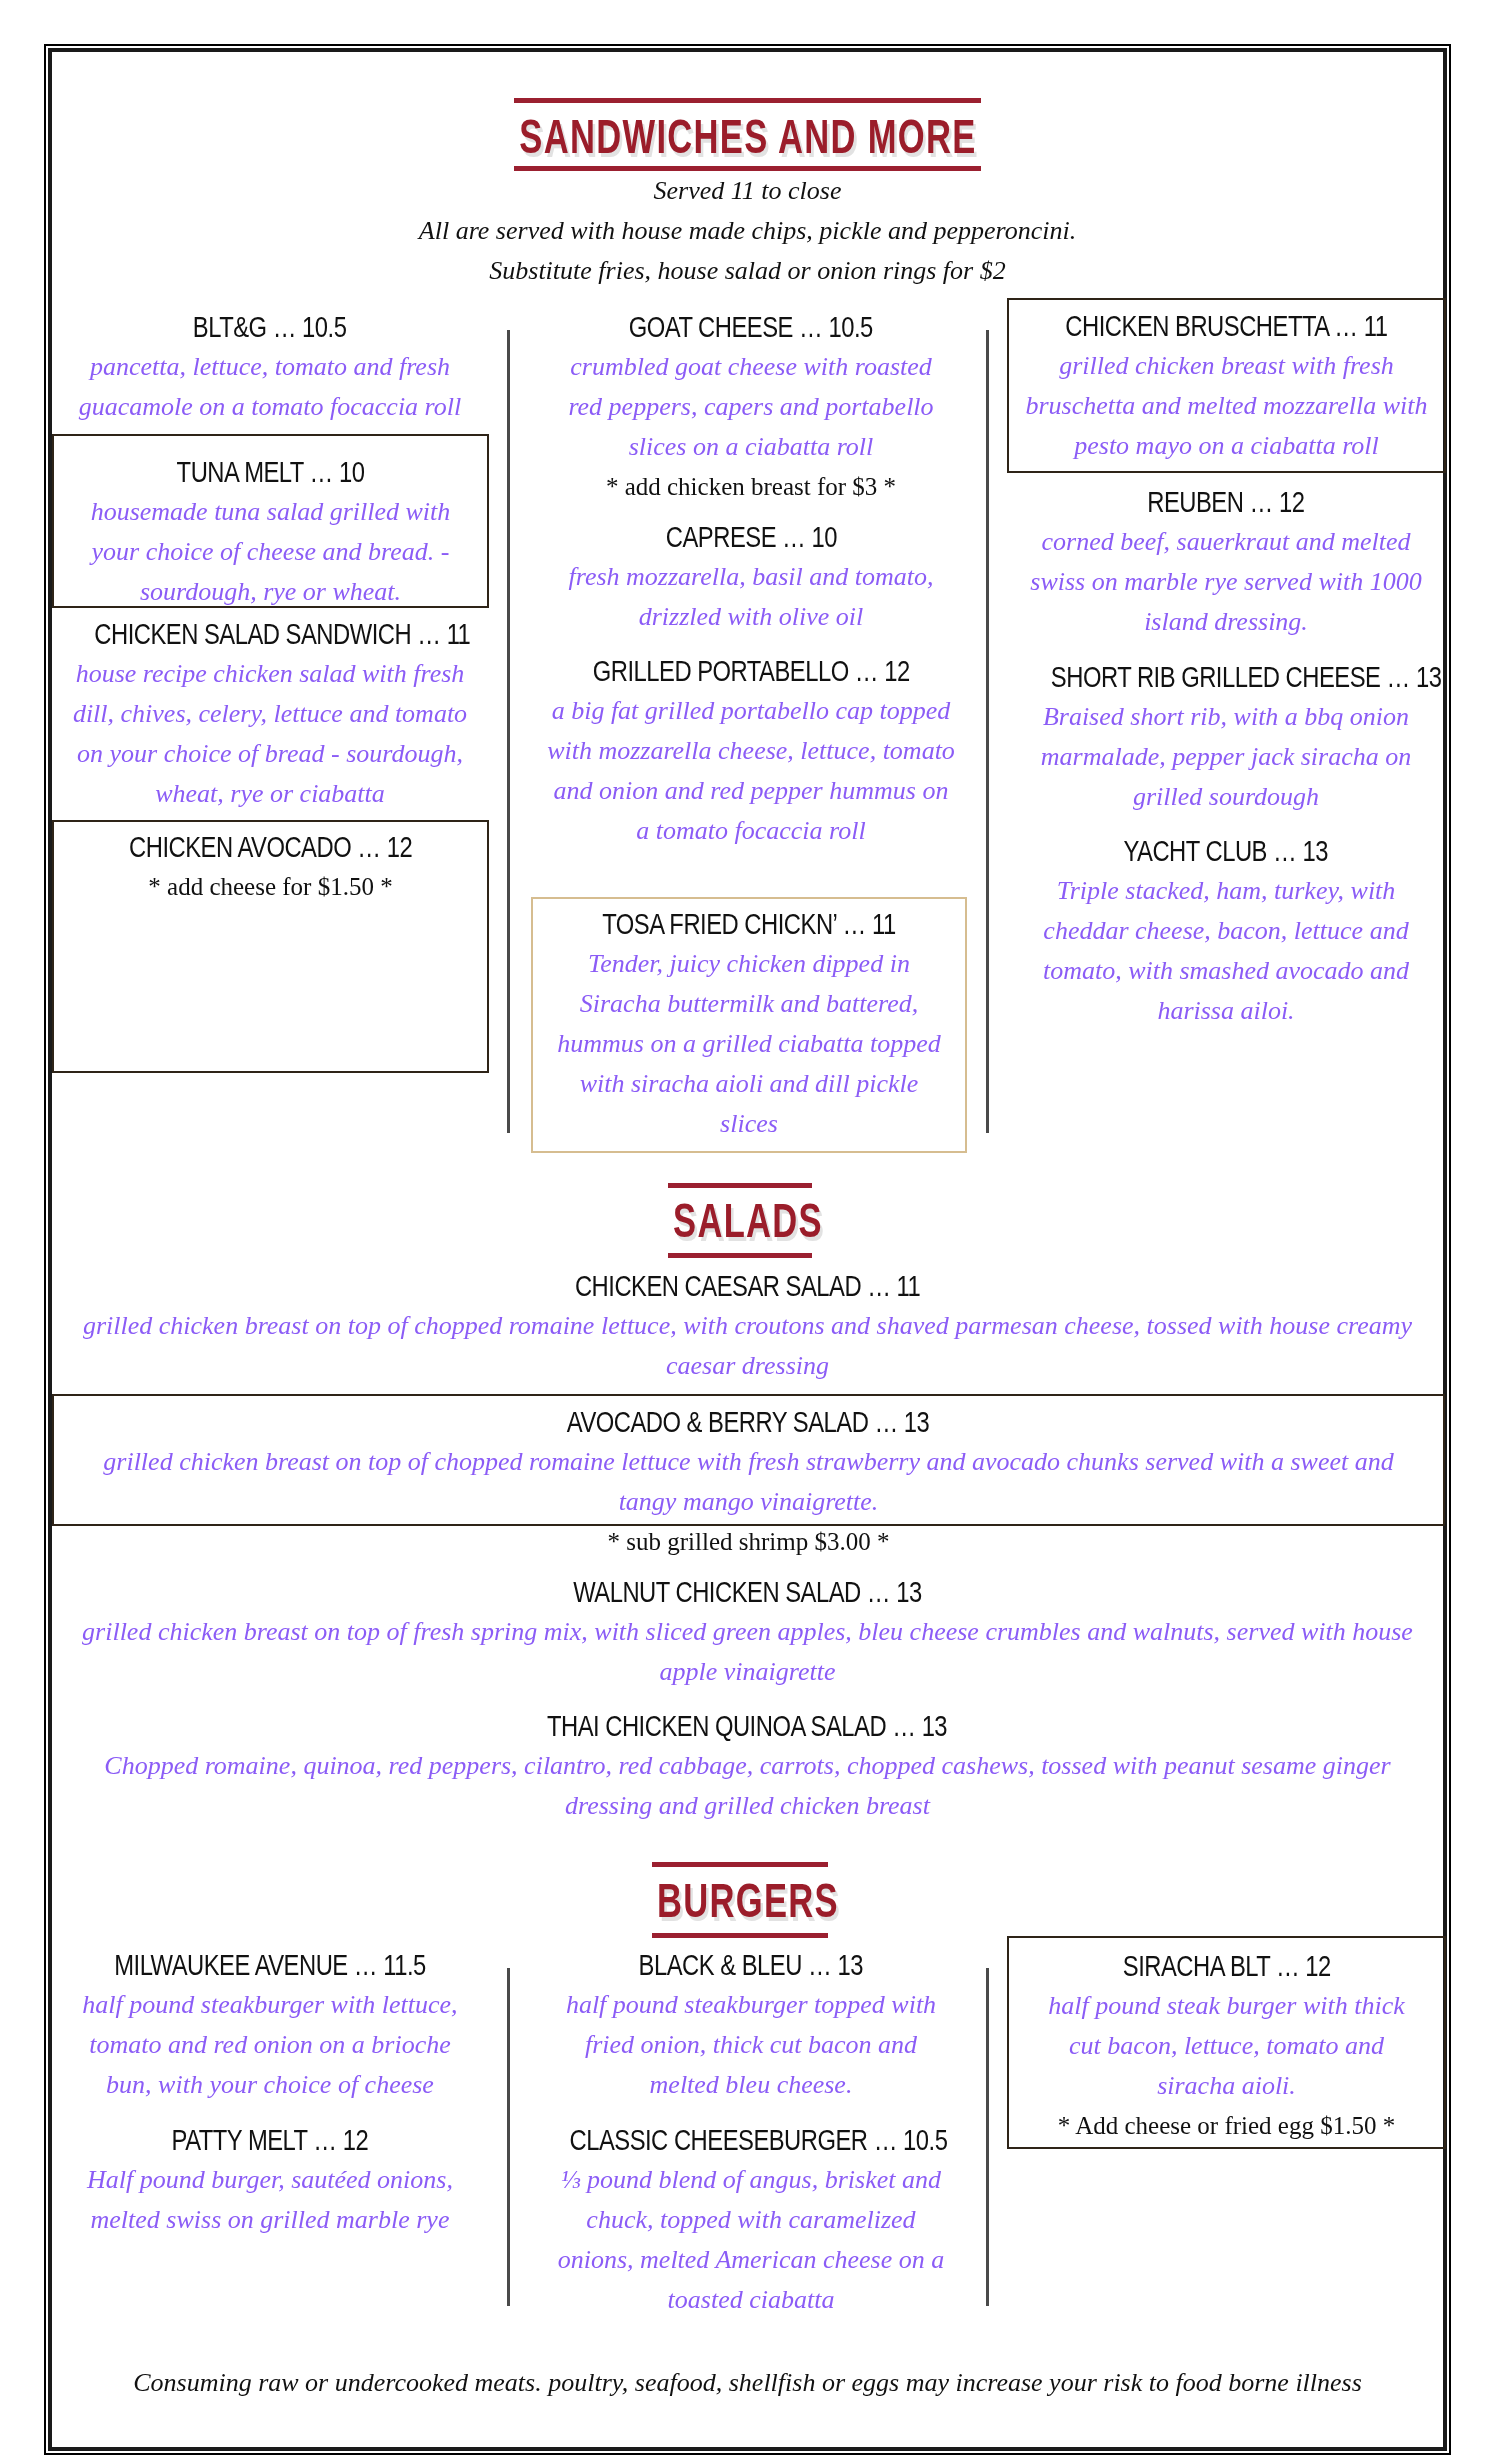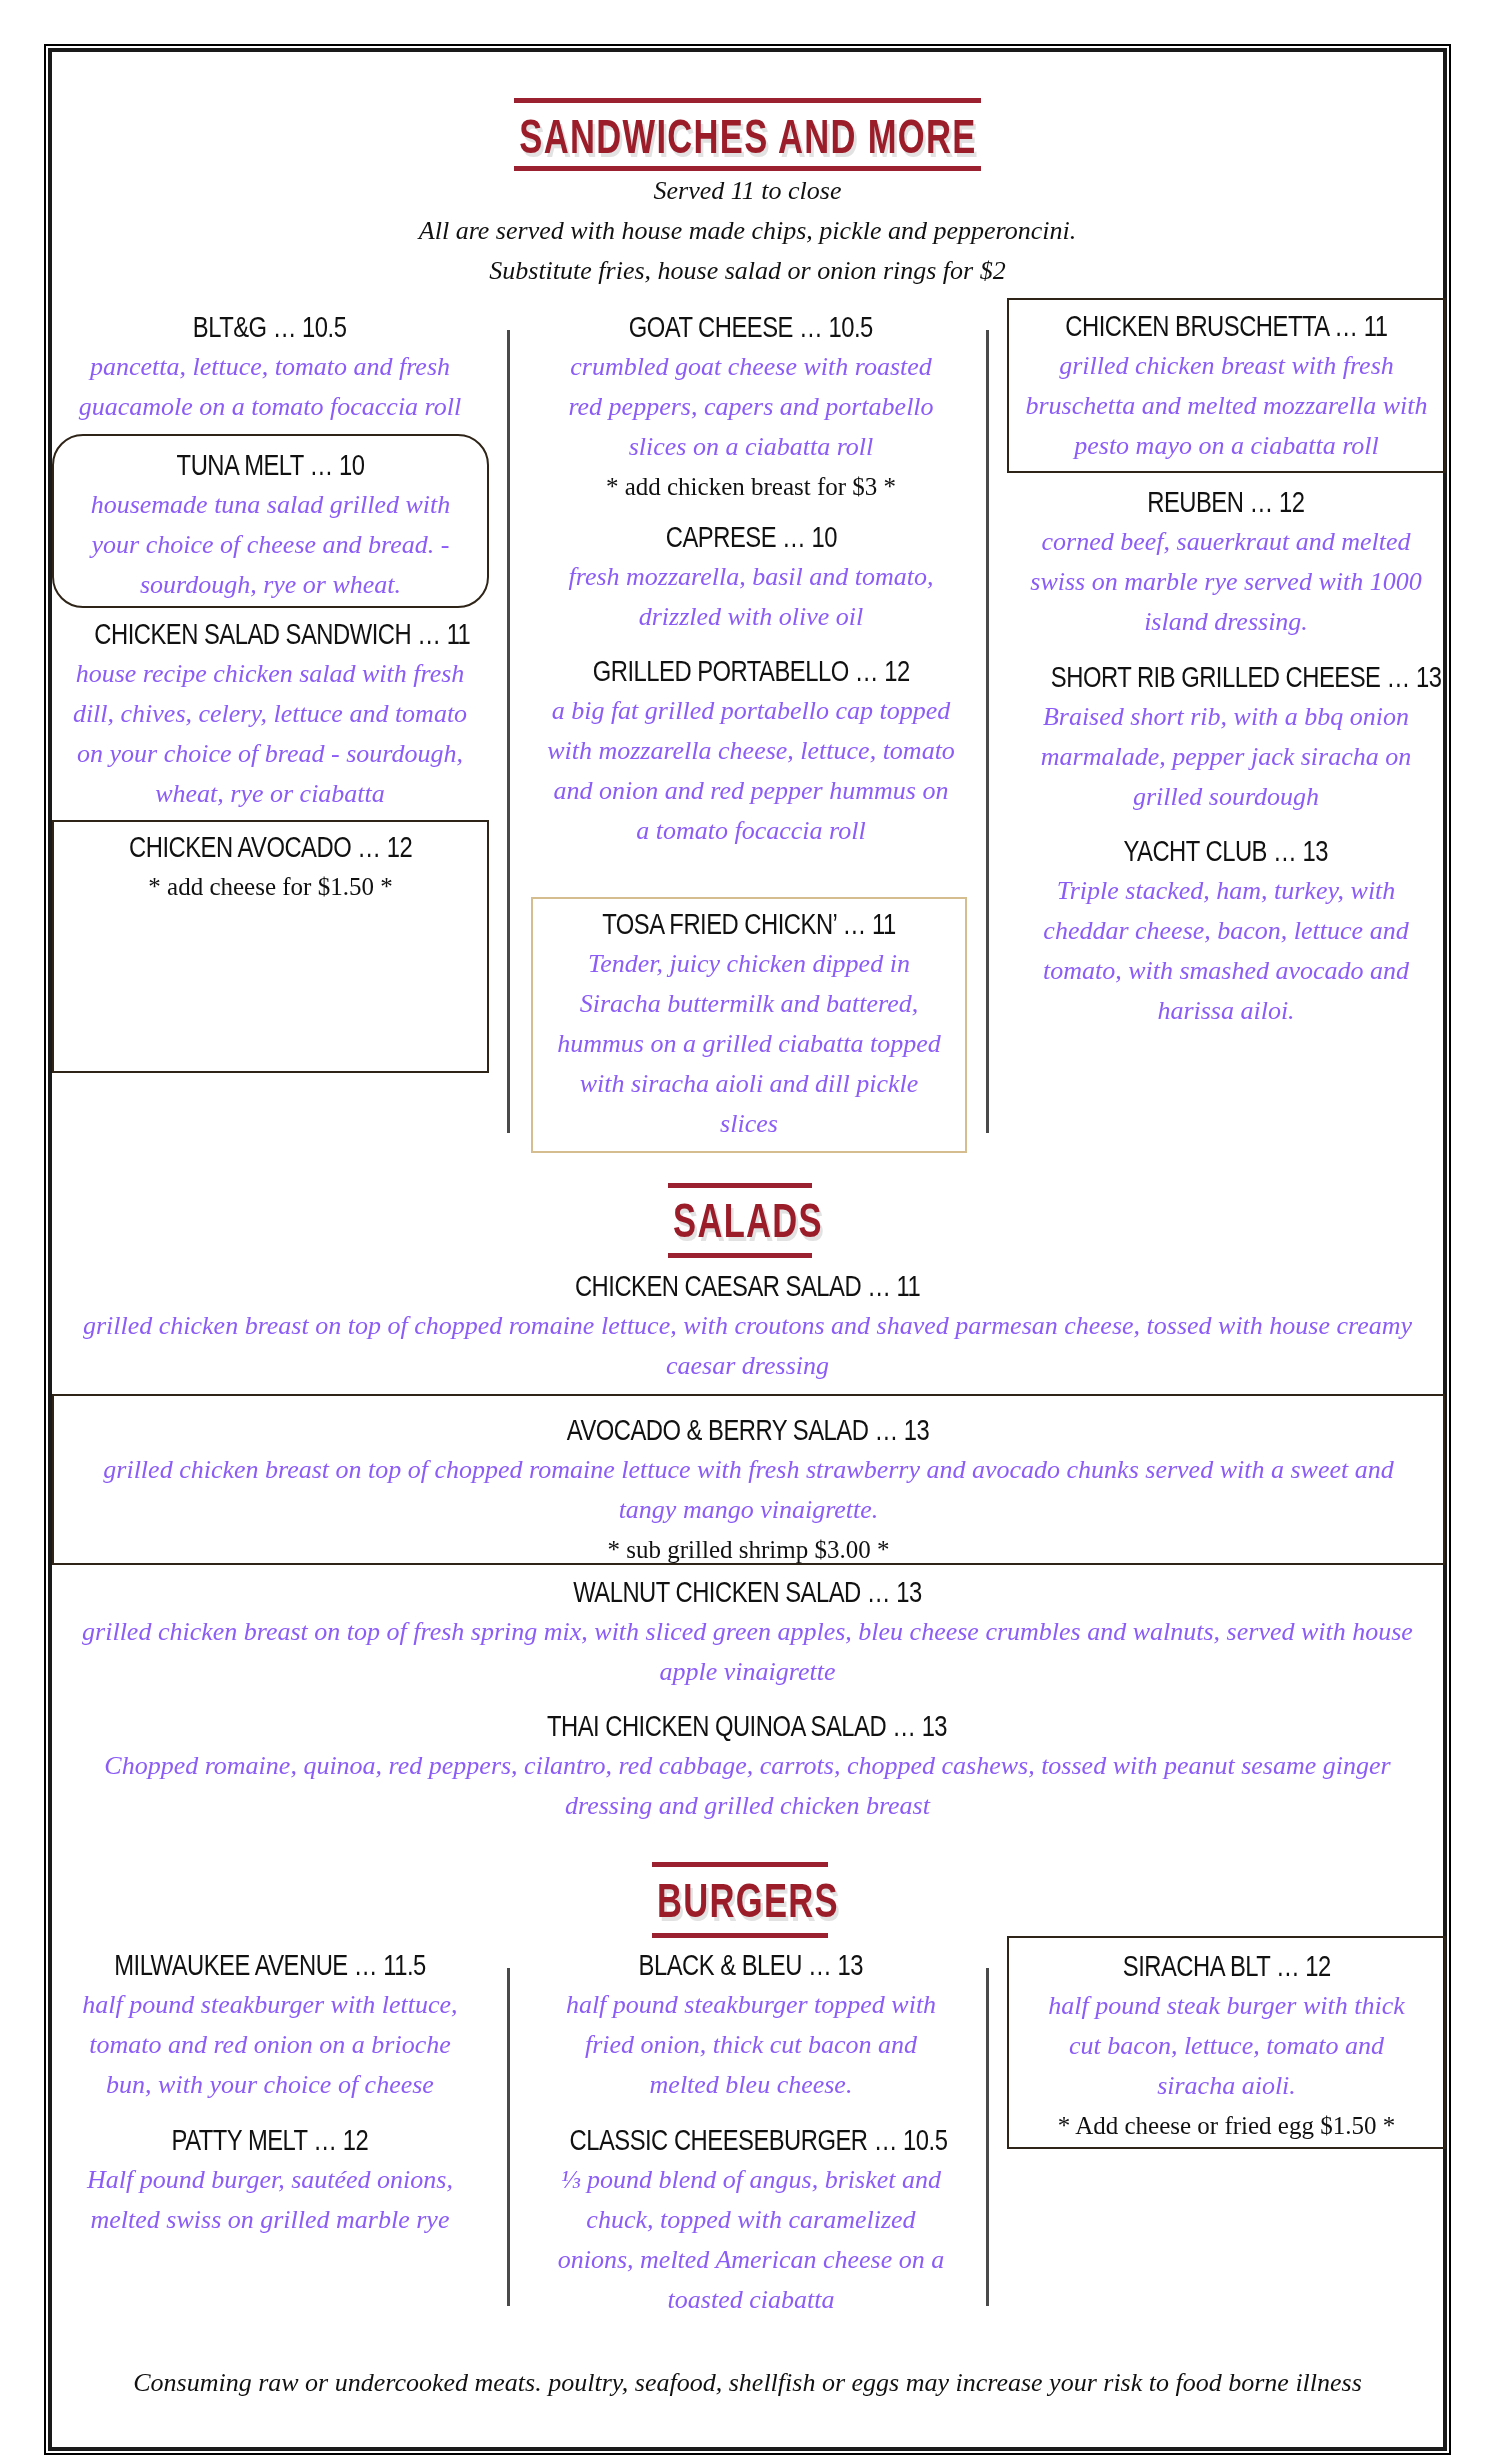--- a/index.html
+++ b/index.html
@@ -34,21 +34,21 @@
 <div class="intro" style="top:251px;">Substitute fries, house salad or onion rings for $2</div>
 
 <div class="vdiv" style="left:507px; top:330px; height:803px;"></div>
 <div class="vdiv" style="left:986px; top:330px; height:803px;"></div>
 
 <div class="item" style="left:53px; top:307px; width:434px;">
   <span class="item-title"><span class="t">BLT&amp;G … 10.5</span></span>
   <span class="item-desc" style="padding:0 17.6px;">pancetta, lettuce, tomato and fresh guacamole on a tomato focaccia roll</span>
 </div>
 
-<div class="item box" style="left:52px; top:434px; width:437px; height:174px; padding-top:9px;border-radius:31px;">
+<div class="item box" style="left:52px; top:434px; width:437px; height:174px; padding-top:16px;">
   <span class="item-title"><span class="t">TUNA MELT … 10</span></span>
   <span class="item-desc" style="padding:0 23.5px;">housemade tuna salad grilled with your choice of cheese and bread.  - sourdough, rye or wheat.</span>
 </div>
 
 <div class="item" style="left:53px; top:614px; width:434px;">
   <span class="item-title"><span class="t">CHICKEN SALAD SANDWICH … 11</span></span>
   <span class="item-desc" style="padding:0 11.7px;">house recipe chicken salad with fresh dill, chives, celery, lettuce and tomato on your choice of bread - sourdough, wheat, rye or ciabatta</span>
 </div>
 
 <div class="item box" style="left:52px; top:820px; width:437px; height:253px; padding-top:4.7px;">
@@ -99,21 +99,21 @@
 
 <div class="rule" style="left:668px; top:1183px; width:144px;"></div>
 <div class="heading" style="left:572px; width:352px; top:1197px;">SALADS</div>
 <div class="rule" style="left:668px; top:1253px; width:144px;"></div>
 
 <div class="item" style="left:53px; top:1266px; width:1389px;">
   <span class="item-title"><span class="t">CHICKEN CAESAR SALAD … 11</span></span>
   <span class="item-desc" style="padding:0 17.6px;">grilled chicken breast on top of chopped romaine lettuce, with croutons and shaved parmesan cheese, tossed with house creamy caesar dressing</span>
 </div>
 
-<div class="item box" style="left:52px; top:1394px; width:1393px; height:171px; padding-top:14px;">
+<div class="item box" style="left:52px; top:1394px; width:1393px; height:132px; padding-top:6px;">
   <span class="item-title"><span class="t">AVOCADO &amp; BERRY SALAD … 13</span></span>
   <span class="item-desc" style="padding:0 35px;">grilled chicken breast on top of chopped romaine lettuce with fresh strawberry and avocado chunks served with a sweet and tangy mango vinaigrette.</span>
   <span class="item-note">* sub grilled shrimp $3.00 *</span>
 </div>
 
 <div class="item" style="left:53px; top:1572px; width:1389px;">
   <span class="item-title"><span class="t">WALNUT CHICKEN SALAD … 13</span></span>
   <span class="item-desc" style="padding:0 17.6px;">grilled chicken breast on top of fresh spring mix, with sliced green apples, bleu cheese crumbles and walnuts, served with house apple vinaigrette</span>
 </div>
 

